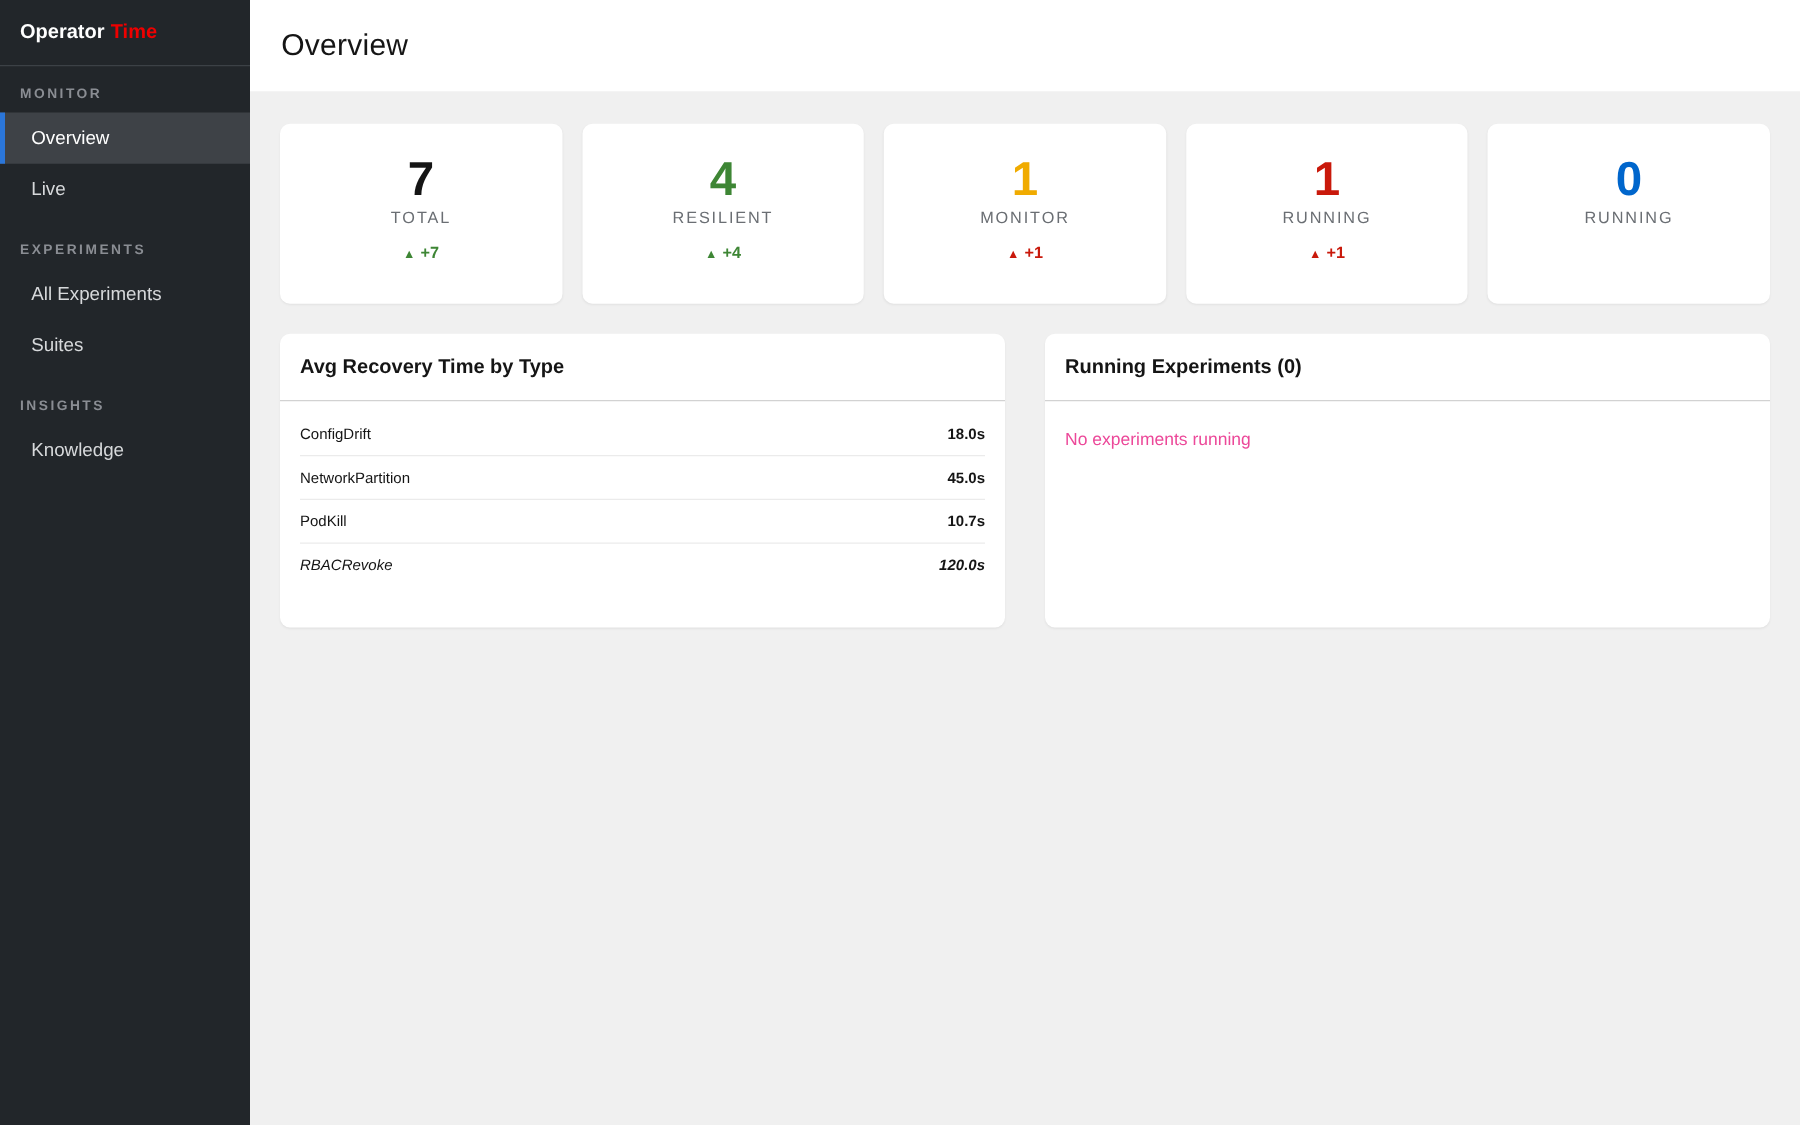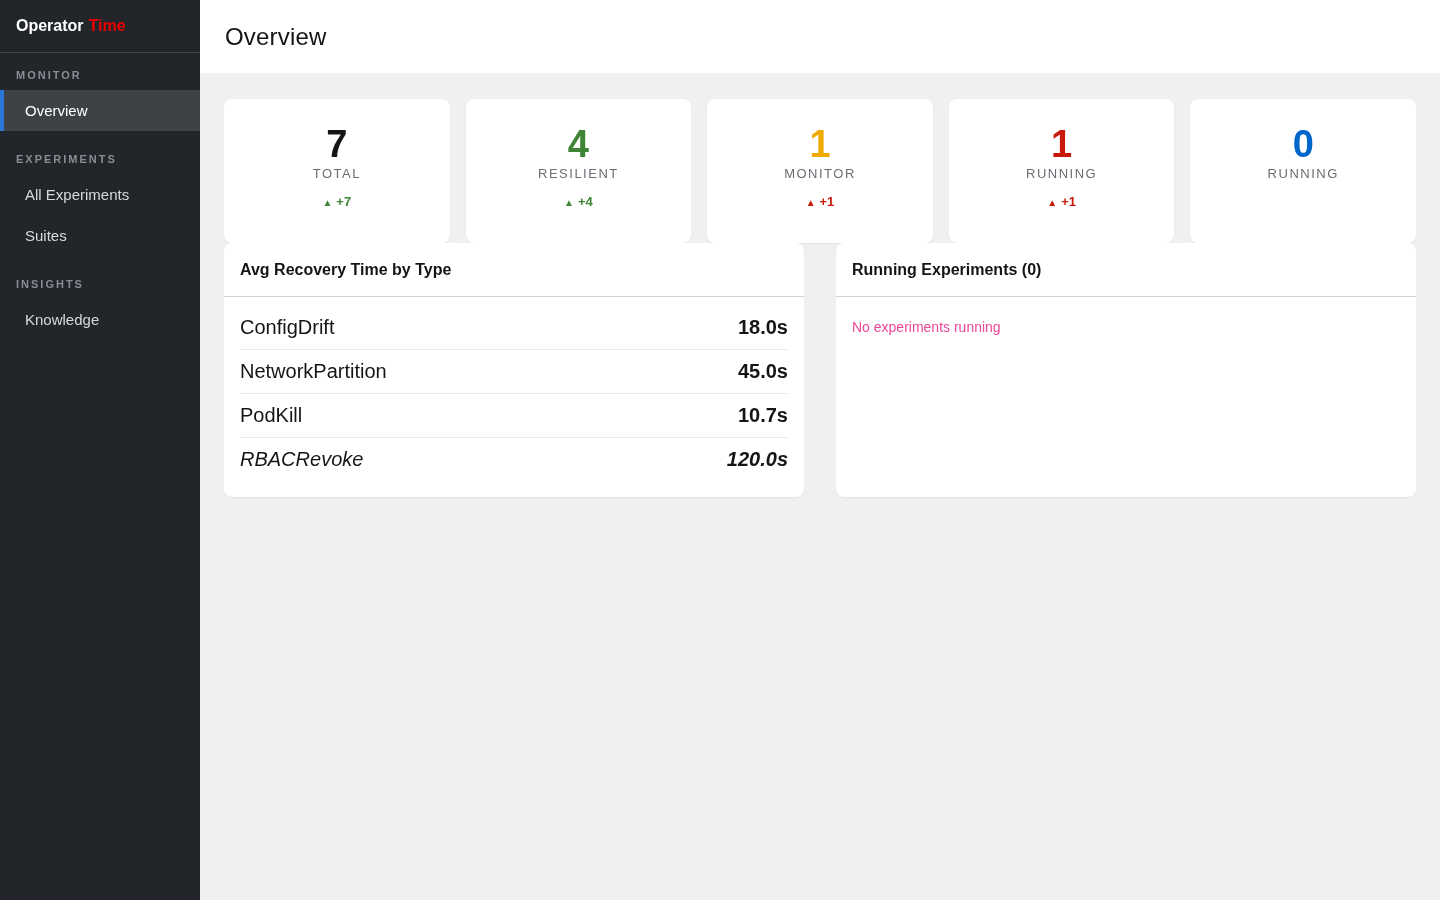--- a/index.html
+++ b/index.html
@@ -80,56 +80,58 @@
     letter-spacing: 1.5px;
   }
   .stat-delta { margin-top: 13px; font-size: 13px; font-weight: bold; }
   .stat-delta .tri { font-size: 10px; margin-right: 4px; }
 
   
   .panels-row {
     display: grid;
     grid-template-columns: 1fr 1fr;
     gap: 32px;
+    margin-top: 24px;
   }
   .panel {
     background: #ffffff;
     border-radius: 8px;
     min-height: 235px;
     box-shadow: 0 1px 2px rgba(0,0,0,0.06);
   }
   .panel-header {
     padding: 18px 16px 17px 16px;
     font-size: 16px; font-weight: bold;
     border-bottom: 1px solid #d2d2d2;
   }
   .panel-body { padding: 9px 16px 16px 16px; }
   .recovery-row {
     display: flex; justify-content: space-between; align-items: flex-end;
     padding: 10px 0;
     border-bottom: 1px solid #ebebeb;
-    font-size: 20px;
+    font-size: 12px;
   }
   .recovery-row:last-child { border-bottom: none; font-style: italic; }
   .recovery-time { font-weight: bold; }
   .empty-message { padding: 13px 0 0 0; font-size: 14px; color: #ec4899; }
 </style>
 </head>
 <body>
 
 <aside class="sidebar">
   <div class="brand">
     <span>Operator</span>
     <span class="accent" style="color: rgb(238, 0, 0);">Time</span>
   </div>
 
   <nav>
     <div class="nav-section">
       <div class="nav-section-label">MONITOR</div>
       <div class="nav-item active">Overview</div>
+      <div class="nav-item">Live</div>
     </div>
 
     <div class="nav-section">
       <div class="nav-section-label">EXPERIMENTS</div>
       <div class="nav-item">All Experiments</div>
       <div class="nav-item">Suites</div>
     </div>
 
     <div class="nav-section">
       <div class="nav-section-label">INSIGHTS</div>

